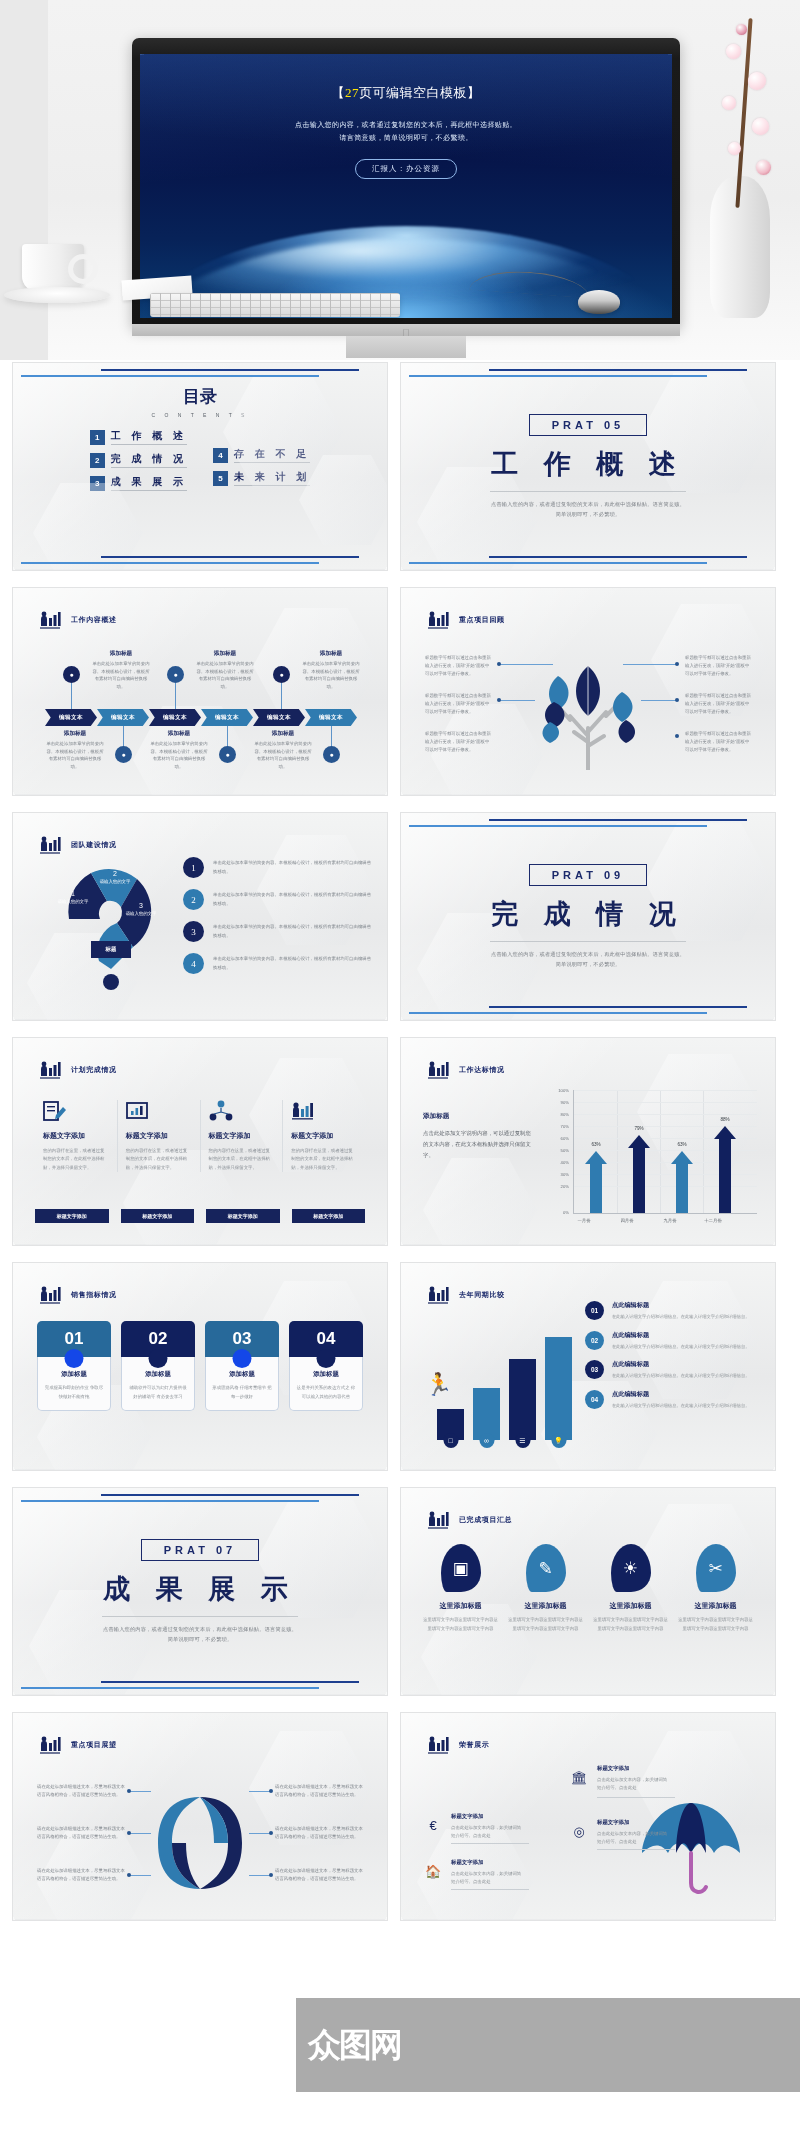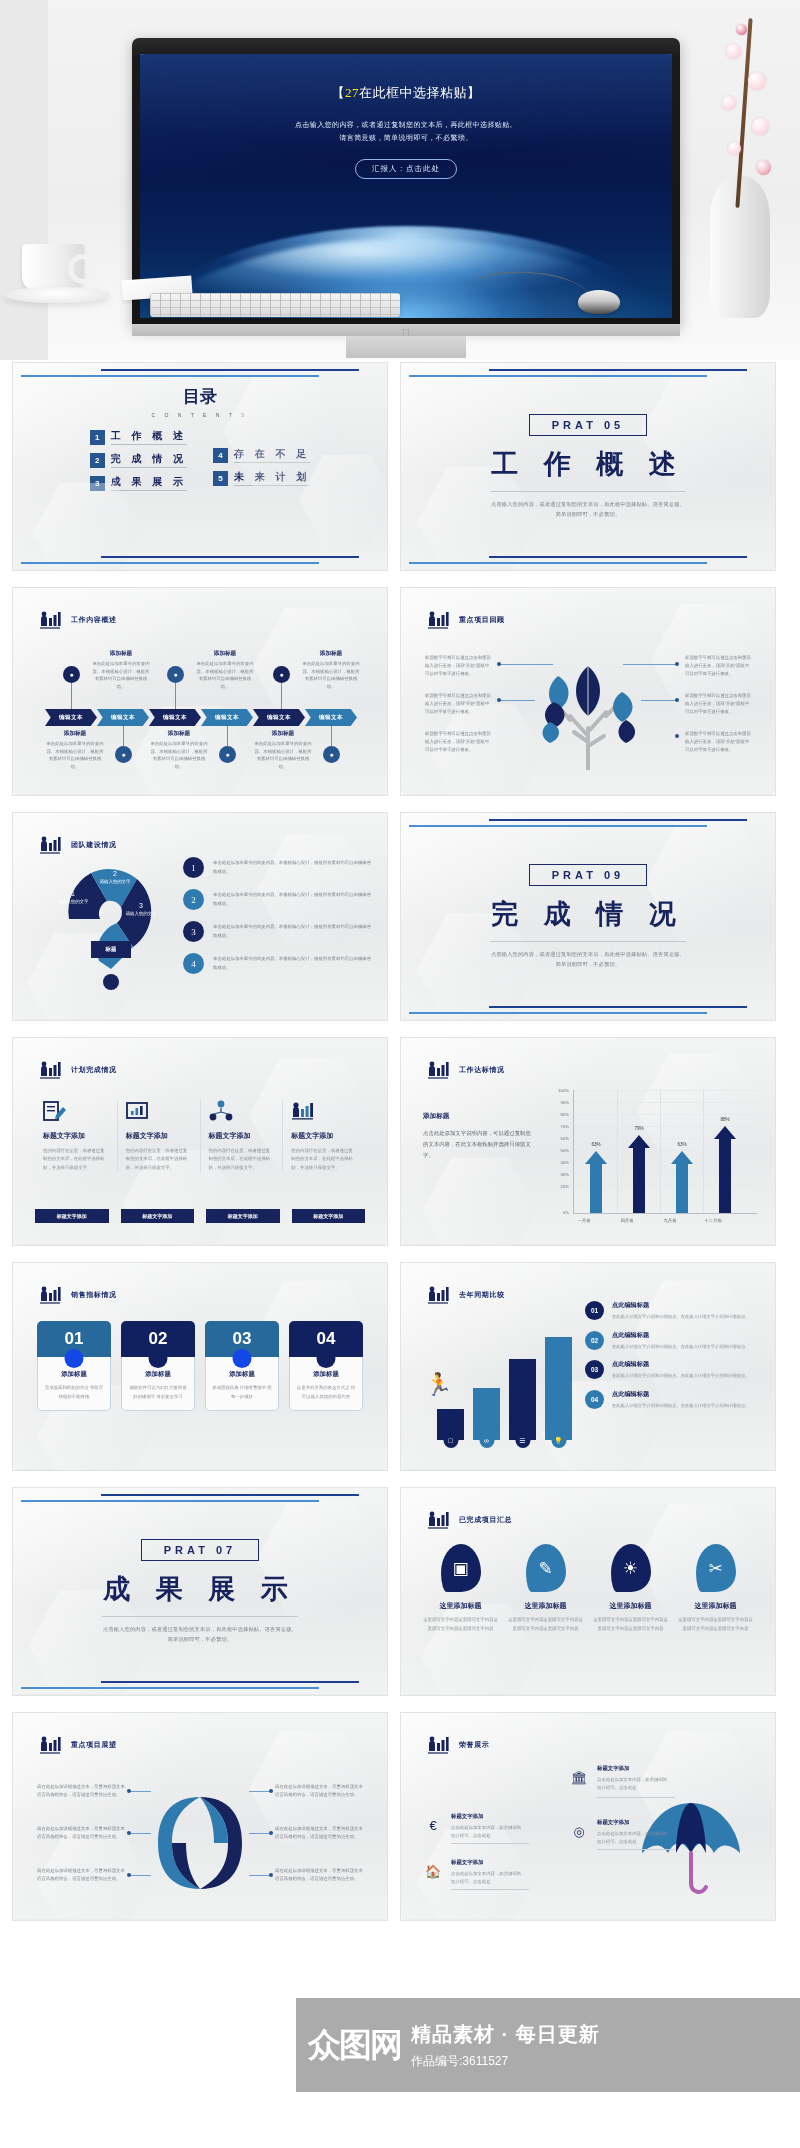--- a/index.html
+++ b/index.html
@@ -205,26 +205,26 @@
   <div class="hero-side-l"></div>
 
   <div class="monitor">
     <div class="mon-bezel">
       <div class="mon-screen">
         <div class="rays"></div>
         <div class="stars"></div>
         <div class="wave"></div>
         <div class="wave2"></div>
         <div class="scr-in">
-          <div class="scr-tag"><span>【</span><b>27</b><span>在此框中选择粘贴</span><span>】</span></div>
+          <div class="scr-tag"><span>【</span><b>27</b><span>页可编辑空白模板</span><span>】</span></div>
           <div class="scr-sub">
             <div>点击输入您的内容，或者通过复制您的文本后，再此框中选择贴贴。</div>
             <div>请言简意赅，简单说明即可，不必繁琐。</div>
           </div>
-          <div class="scr-badge">汇报人：点击此处</div>
+          <div class="scr-badge">汇报人：办公资源</div>
         </div>
       </div>
     </div>
     <div class="mon-neck"></div>
     <div class="mon-logo"></div>
     <div class="mon-stand"></div>
   </div>
 
   <div class="cup"></div>
   <div class="saucer"></div>
@@ -903,17 +903,13 @@
         <div class="hn-t">标题文字添加</div>
         <div>点击此处添加文本内容，如关键词简短介绍等。点击此处</div>
       </div>
       <div class="hn-rule" style="left:50px;top:176px;"></div>
     </div>
   </div>
 </div>
 
 <div class="wm">
   <div class="wm-logo">众图网</div>
-  <div class="wm-r">
-    <div class="wm-1">精品素材 · 每日更新</div>
-    <div class="wm-2">作品编号:3611527</div>
-  </div>
 </div>
 
 </body></html>

